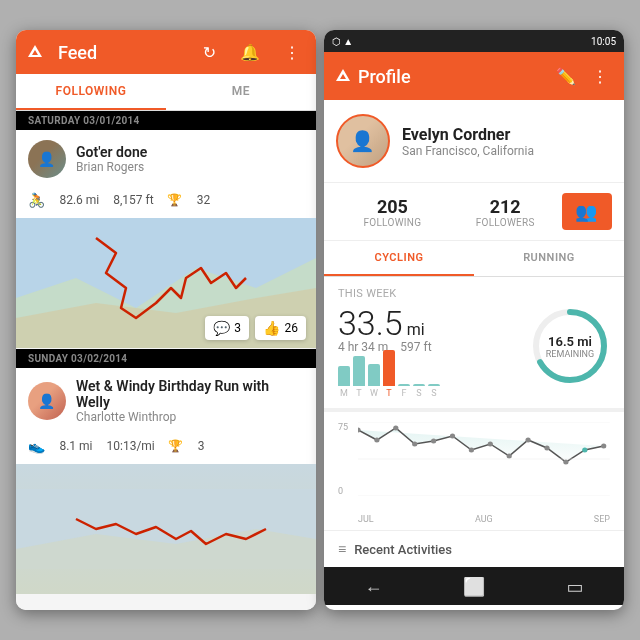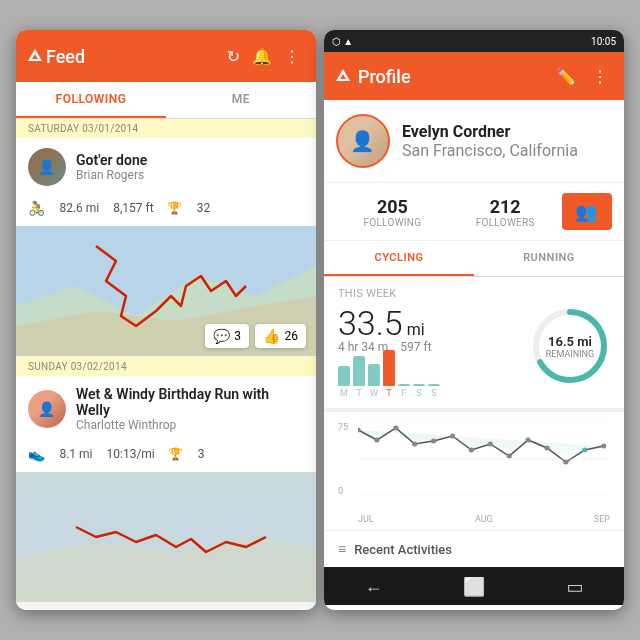--- a/index.html
+++ b/index.html
@@ -23,25 +23,25 @@
       overflow: hidden;
       box-shadow: 0 4px 16px rgba(0,0,0,0.4);
       display: flex;
       flex-direction: column;
       flex-shrink: 0;
     }
 
     
     .feed-header {
       background: #F05A28;
-      height: 52px;
+      height: 44px;
       display: flex;
       align-items: center;
       padding: 0 12px;
-      gap: 4px;
+      gap: 16px;
     }
     .feed-header .title {
       color: #fff;
       font-size: 18px;
       font-weight: 500;
       flex: 1;
     }
     .feed-header .icon-btn {
       color: #fff;
       font-size: 16px;
@@ -69,25 +69,25 @@
       border-bottom: 2px solid #F05A28;
     }
 
     .feed-content {
       flex: 1;
       overflow-y: auto;
       background: #f5f5f5;
     }
 
     .date-header {
-      background: #fef9c3;
+      background: #000000;
       padding: 4px 12px;
       font-size: 10px;
       color: #888;
-      font-weight: 400;
+      font-weight: 700;
       letter-spacing: 0.3px;
     }
 
     .activity-card {
       background: #fff;
       margin-bottom: 1px;
     }
 
     .activity-info {
       display: flex;
@@ -212,21 +212,21 @@
       overflow: hidden;
       display: flex; align-items: center; justify-content: center;
       font-size: 20px; color: #fff; flex-shrink: 0;
     }
     .profile-user-info .user-name {
       font-size: 16px;
       font-weight: 700;
       color: #222;
     }
     .profile-user-info .user-loc {
-      font-size: 16px;
+      font-size: 12px;
       color: #888;
     }
 
     .profile-stats-row {
       display: flex;
       align-items: center;
       padding: 10px 12px;
       border-top: 1px solid #eee;
       border-bottom: 1px solid #eee;
       background: #fff;

